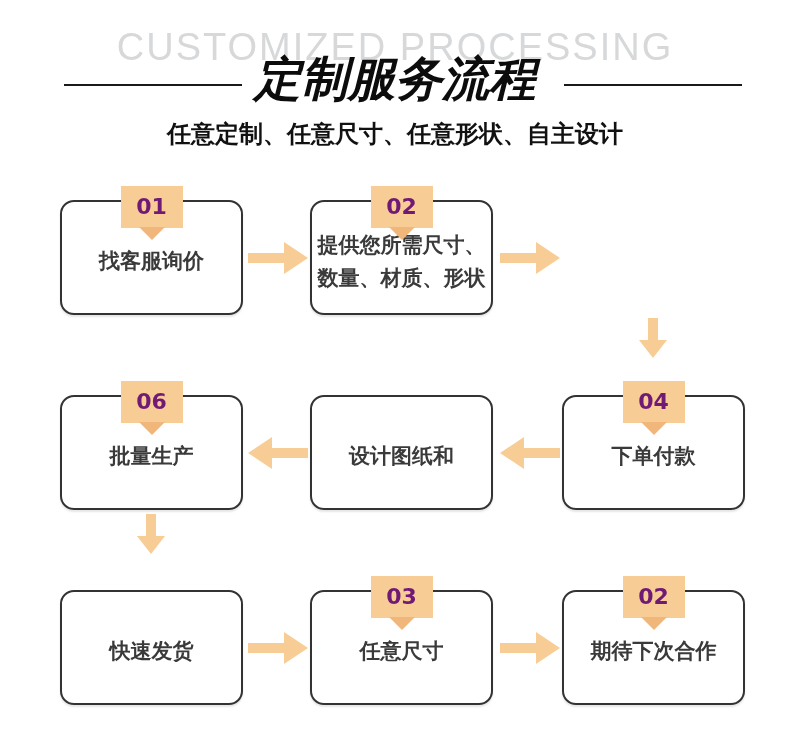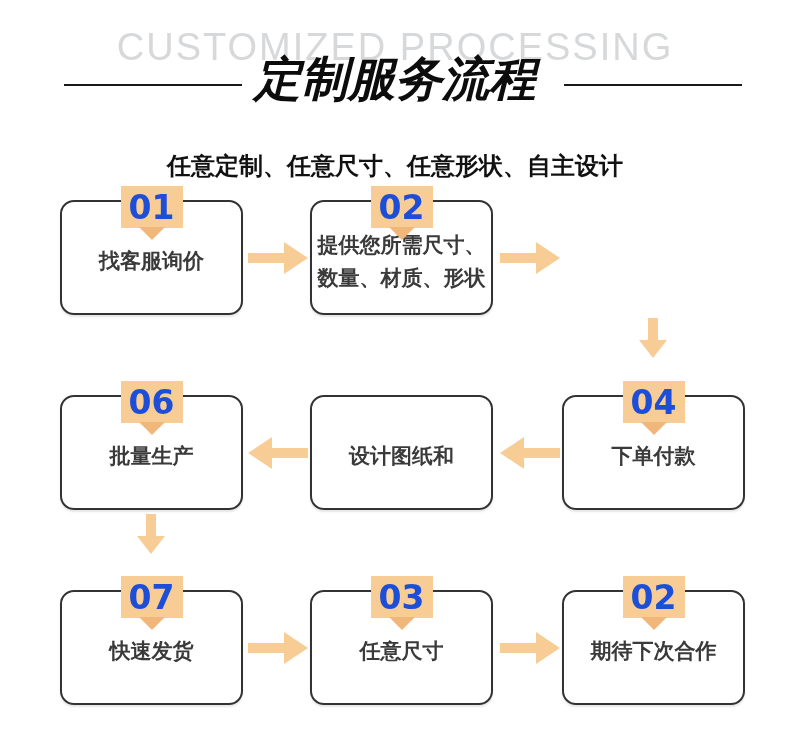--- a/index.html
+++ b/index.html
@@ -28,21 +28,21 @@
   .title-line{
     position:absolute;top:84px;height:2px;width:178px;
     background:#1a1a1a;
   }
   .title-line.left{left:64px;}
   .title-line.right{left:564px;}
   .subtitle{
     position:absolute;top:120px;left:0;width:100%;
     text-align:center;
     font-size:24px;line-height:1.2;font-weight:600;
-    color:#111111;letter-spacing:0px;margin-top:32px;
+    color:#111111;letter-spacing:0px;
   }
   
   .box{
     position:absolute;
     width:183px;height:115px;
     background:#ffffff;
     border:2px solid #333333;
     border-radius:14px;
     box-sizing:border-box;
     box-shadow:0 2px 2px rgba(0,0,0,0.10);
@@ -57,21 +57,21 @@
   }
   .badge{
     position:absolute;
     left:50%;margin-left:-31px;top:-16px;
     width:62px;height:42px;
     background:#f8cd95;
     display:flex;align-items:center;justify-content:center;
     z-index:3;
   }
   .badge-num{
-    font-size:33px;font-weight:700;color:#1d4ed8;
+    font-size:22px;font-weight:700;color:#701a75;
     font-family:"DejaVu Sans","Liberation Sans",sans-serif;
     line-height:1;
   }
   .badge-tail{
     position:absolute;left:50%;margin-left:-13px;top:41px;
     width:26px;height:13px;display:block;
   }
   .box-label{
     position:absolute;inset:0;
     display:flex;flex-direction:column;
@@ -178,26 +178,20 @@
     </div>
     <div class="box-label">
       <span>下单付款</span>
     </div>
   </div>
 
   <div class="box r3 c1">
     <svg class="swoosh" viewBox="0 0 34 92" width="34" height="92">
         <path d="M33 0 C26 10 9 28 1 44 L5 63 L29 92 C31.5 62 33 30 33 0 Z" fill="url(#swgrad)"></path>
       </svg>
-    <div class="badge">
-      <span class="badge-num">07</span>
-      <svg class="badge-tail" viewBox="0 0 26 13" width="26" height="13">
-          <polygon points="0,0 26,0 13,13" fill="#f0b67a"></polygon>
-        </svg>
-    </div>
     <div class="box-label">
       <span>快速发货</span>
       <span></span>
     </div>
   </div>
 
   <div class="box r3 c2">
     <svg class="swoosh" viewBox="0 0 34 92" width="34" height="92">
         <path d="M33 0 C26 10 9 28 1 44 L5 63 L29 92 C31.5 62 33 30 33 0 Z" fill="url(#swgrad)"></path>
       </svg>

